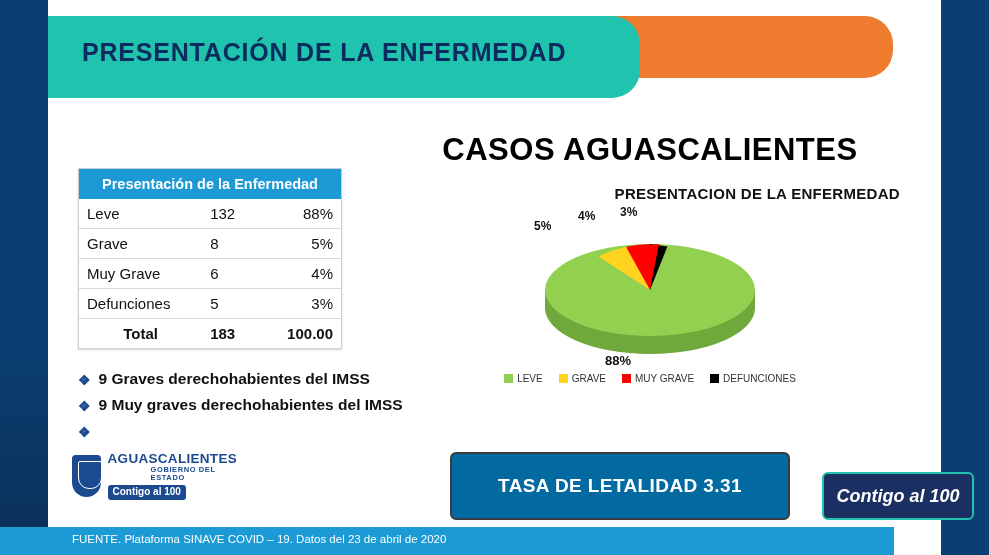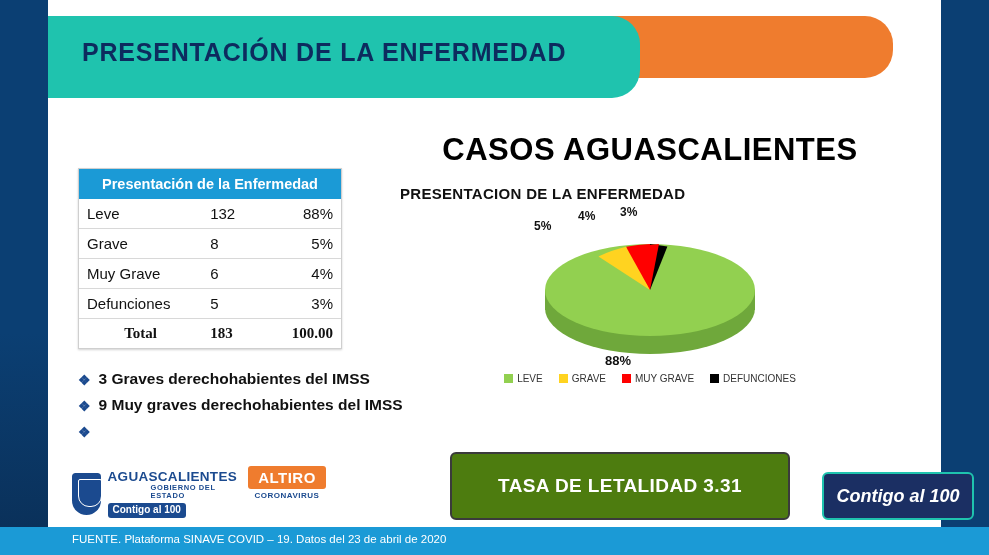--- a/index.html
+++ b/index.html
@@ -45,63 +45,63 @@
     text-align:center;padding:7px 4px;
   }
   .tbl table{border-collapse:collapse;width:100%;}
   .tbl td{
     font-size:15px;color:#111111;padding:6px 8px;border-bottom:1px solid #d8d8d8;
   }
   .tbl tr:last-child td{border-bottom:none;}
   .c-label{text-align:left;width:47%;}
   .c-num{text-align:left;width:27%;padding-right:18px;}
   .c-pct{text-align:right;width:26%;padding-right:12px;}
-  .tot td{font-weight:bold;font-family:Liberation Serif, serif;}
+  .tot td{font-weight:bold;}
   .tot .c-label{text-align:center;font-weight:bold;}
 
   
   .bullets{position:absolute;left:78px;top:370px;width:420px;}
   .bullet{
     font-size:15.5px;font-weight:bold;color:#111111;margin-bottom:6px;
     display:flex;align-items:flex-start;
   }
   .bullet .bl-mark{color:#1b4a8f;margin-right:8px;font-size:14px;line-height:20px;}
 
   
   .chart-title{
     position:absolute;left:400px;top:132px;width:500px;text-align:center;
     color:#000000;font-size:31px;font-weight:bold;letter-spacing:.5px;
   }
   .chart-sub{
-    position:absolute;left:400px;top:185px;width:500px;text-align:left;
+    position:absolute;left:400px;top:185px;width:500px;text-align:right;
     color:#111111;font-size:15px;font-weight:bold;letter-spacing:.3px;
   }
   .pie-wrap{position:absolute;left:470px;top:205px;width:360px;height:170px;}
 
   .legend{
     position:absolute;left:440px;top:373px;width:420px;
     display:flex;justify-content:center;gap:16px;
   }
   .lg{display:flex;align-items:center;font-size:10px;color:#333;}
   .lg .sw{width:9px;height:9px;margin-right:4px;display:inline-block;}
 
   
   .plab{position:absolute;font-size:12px;font-weight:bold;color:#111;}
 
   
   .letal{
     position:absolute;left:450px;top:452px;width:336px;height:64px;
-    background:#4d7c0f;border:2px solid #3b3b3b;border-radius:6px;
+    background:#0369a1;border:2px solid #3b3b3b;border-radius:6px;
     display:flex;align-items:center;justify-content:center;
     color:#ffffff;font-size:19px;font-weight:bold;letter-spacing:.4px;
   }
 
   
   .logo-ags{
-    position:absolute;left:72px;top:466px;width:165px;height:56px;
+    position:absolute;left:72px;top:448px;width:165px;height:56px;
     display:flex;align-items:center;
   }
   .shield{
     width:34px;height:42px;background:#1b4a8f;
     border-radius:4px 4px 16px 16px;margin-right:7px;position:relative;
   }
   .shield:after{
     content:"";position:absolute;left:6px;top:6px;width:22px;height:26px;
     border:1px solid #ffffff;border-radius:2px 2px 11px 11px;
   }
@@ -123,21 +123,21 @@
 
   .logo-contigo{
     position:absolute;left:822px;top:472px;width:148px;height:44px;
     background:#1b2f63;border:2px solid #1fc3ae;border-radius:6px;
     display:flex;align-items:center;justify-content:center;
   }
   .ct-text{color:#ffffff;font-size:18px;font-weight:bold;font-style:italic;}
 
   
   .footer{
-    position:absolute;left:0;top:527px;width:989px;height:28px;background:#1b9ad6;
+    position:absolute;left:0;top:527px;width:894px;height:28px;background:#1b9ad6;
   }
   .footer span{
     position:absolute;left:72px;top:6px;color:#ffffff;font-size:11.5px;
   }
 </style>
 </head>
 <body>
 
 <div id="stage">
 
@@ -177,21 +177,21 @@
         <td class="c-num">183</td>
         <td class="c-pct">100.00</td>
       </tr>
     </tbody>
       </table>
   </div>
 
   <div class="bullets">
     <div class="bullet">
       <span class="bl-mark">❖</span>
-      <span>3 Graves derechohabientes del IMSS</span>
+      <span>9 Graves derechohabientes del IMSS</span>
     </div>
     <div class="bullet">
       <span class="bl-mark">❖</span>
       <span>9 Muy graves derechohabientes del IMSS</span>
     </div>
     <div class="bullet">
       <span class="bl-mark">❖</span>
     </div>
   </div>
 
@@ -245,24 +245,20 @@
 
   <div class="logo-ags">
     <div class="shield"></div>
     <div class="ags-text">
       <div class="ags-1">AGUASCALIENTES</div>
       <div class="ags-2">GOBIERNO DEL ESTADO</div>
       <div class="ags-3">Contigo al 100</div>
     </div>
   </div>
 
-  <div class="logo-altiro">
-    <div class="alt-1">ALTIRO</div>
-    <div class="alt-2">CORONAVIRUS</div>
-  </div>
 
   <div class="logo-contigo">
     <div class="ct-text">Contigo al 100</div>
   </div>
 
   <div class="footer">
     <span>FUENTE. Plataforma SINAVE COVID – 19. Datos del 23 de abril de 2020</span>
   </div>
 
 </div>

